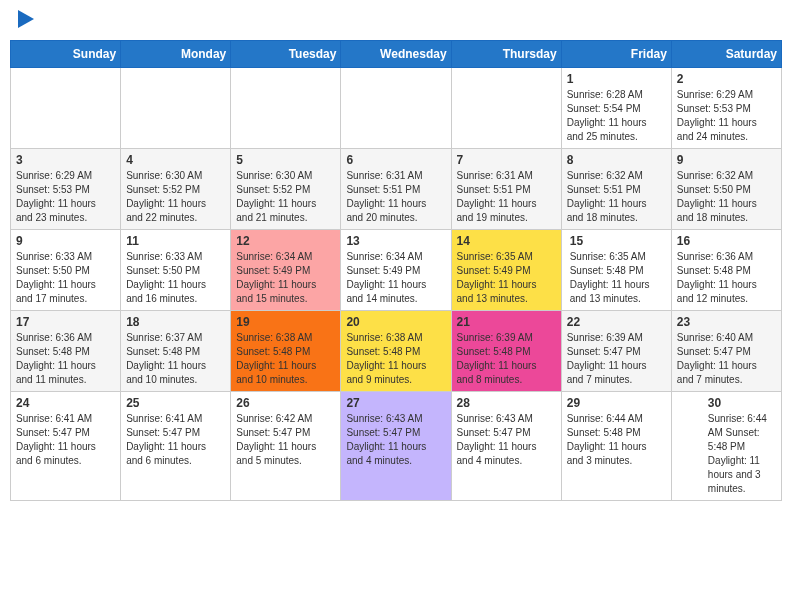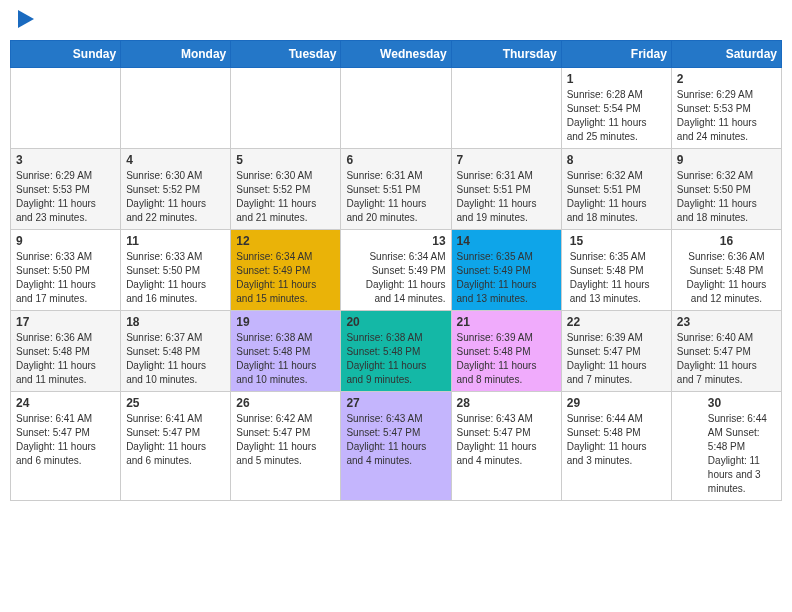--- a/index.html
+++ b/index.html
@@ -211,49 +211,49 @@
 Daylight: 11 hours
 and 17 minutes.</div>
         </td>
         <td style="background: rgb(255, 255, 255);">
           <span class="day-number">11</span>
           <div class="day-info">Sunrise: 6:33 AM
 Sunset: 5:50 PM
 Daylight: 11 hours
 and 16 minutes.</div>
         </td>
-        <td style="background: #eab308;">
+        <td style="background: #fca5a5;">
           <span class="day-number">12</span>
           <div class="day-info">Sunrise: 6:34 AM
 Sunset: 5:49 PM
 Daylight: 11 hours
 and 15 minutes.</div>
         </td>
-        <td style="background: rgb(255, 255, 255); text-align: right;">
+        <td style="background: rgb(255, 255, 255);">
           <span class="day-number">13</span>
           <div class="day-info">Sunrise: 6:34 AM
 Sunset: 5:49 PM
 Daylight: 11 hours
 and 14 minutes.</div>
         </td>
-        <td style="background: #0ea5e9; margin-top: 36px;">
+        <td style="background: #fde047; margin-top: 36px;">
           <span class="day-number">14</span>
           <div class="day-info">Sunrise: 6:35 AM
 Sunset: 5:49 PM
 Daylight: 11 hours
 and 13 minutes.</div>
         </td>
         <td style="background: rgb(255, 255, 255); padding-left: 8px;">
           <span class="day-number">15</span>
           <div class="day-info">Sunrise: 6:35 AM
 Sunset: 5:48 PM
 Daylight: 11 hours
 and 13 minutes.</div>
         </td>
-        <td style="background: rgb(255, 255, 255); text-align: center;">
+        <td style="background: rgb(255, 255, 255);">
           <span class="day-number">16</span>
           <div class="day-info">Sunrise: 6:36 AM
 Sunset: 5:48 PM
 Daylight: 11 hours
 and 12 minutes.</div>
         </td>
       </tr>
       <tr>
         <td style="background: rgb(245, 245, 245);">
           <span class="day-number">17</span>
@@ -262,35 +262,35 @@
 Daylight: 11 hours
 and 11 minutes.</div>
         </td>
         <td style="background: rgb(245, 245, 245);">
           <span class="day-number">18</span>
           <div class="day-info">Sunrise: 6:37 AM
 Sunset: 5:48 PM
 Daylight: 11 hours
 and 10 minutes.</div>
         </td>
-        <td style="background: #c4b5fd;">
+        <td style="background: #f97316;">
           <span class="day-number">19</span>
           <div class="day-info">Sunrise: 6:38 AM
 Sunset: 5:48 PM
 Daylight: 11 hours
 and 10 minutes.</div>
         </td>
-        <td style="background: #14b8a6;">
+        <td style="background: #fde047;">
           <span class="day-number">20</span>
           <div class="day-info">Sunrise: 6:38 AM
 Sunset: 5:48 PM
 Daylight: 11 hours
 and 9 minutes.</div>
         </td>
-        <td style="background: #f0abfc;">
+        <td style="background: #ec4899;">
           <span class="day-number">21</span>
           <div class="day-info">Sunrise: 6:39 AM
 Sunset: 5:48 PM
 Daylight: 11 hours
 and 8 minutes.</div>
         </td>
         <td style="background: rgb(245, 245, 245);">
           <span class="day-number">22</span>
           <div class="day-info">Sunrise: 6:39 AM
 Sunset: 5:47 PM

